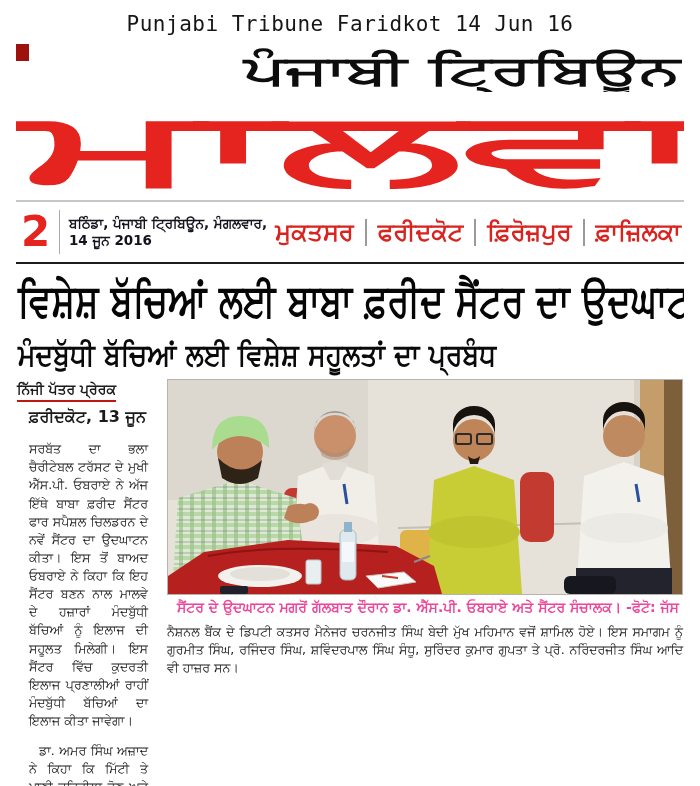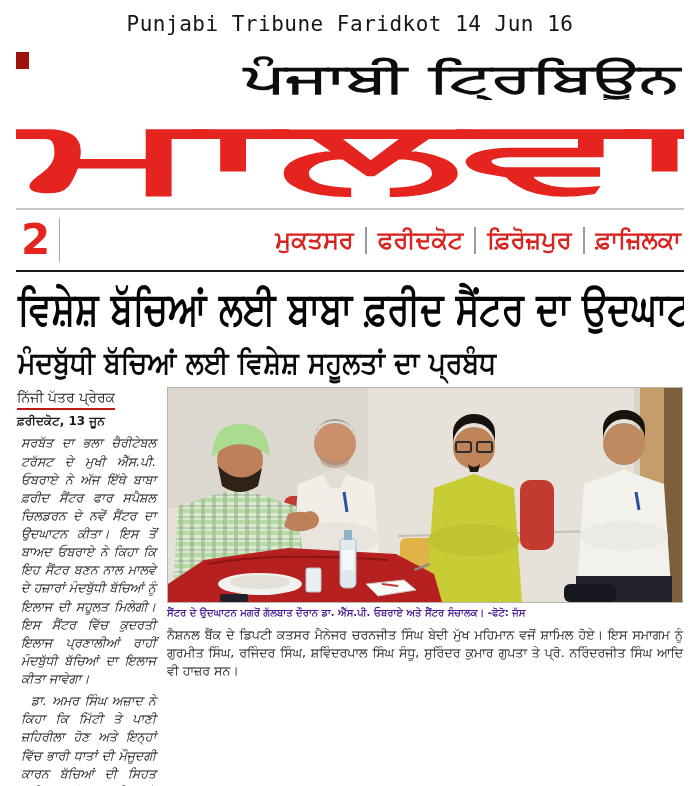--- a/index.html
+++ b/index.html
@@ -6,48 +6,48 @@
   .page {
     position:relative; width:668px; height:786px; margin:0 auto;
     background:#ffffff; overflow:hidden; color:#111;
     font-family:"DejaVu Sans", sans-serif;
   }
   .annot {
     padding-top:12px; text-align:center;
     font-family:"DejaVu Sans Mono","Liberation Mono",monospace;
     font-size:21px; color:#161616; letter-spacing:0.5px;
   }
-  .masthead { position:relative; margin-top:14px; height:156px; }
+  .masthead { position:relative; margin-top:6px; height:156px; }
   .corner-square { position:absolute; left:0; top:2px; width:13px; height:17px; background:#9e120e; }
   .logo-top { display:block; margin-left:auto; margin-right:2px; }
   .logo-main { display:block; margin:0 auto; }
   .rule-gray { border:none; border-top:2px solid #c7c7c7; margin:2px 0 0 0; }
   .rule-dark { border:none; border-top:2px solid #1c1c1c; margin:0; }
 
   .strip { display:flex; justify-content:space-between; align-items:center; height:60px; padding:0 3px 0 5px; }
   .strip-left { display:flex; align-items:center; gap:9px; }
   .pagenum { color:#e5231f; font-size:42px; font-weight:bold; line-height:1; }
   .vrule { width:1px; height:44px; background:#a9a9a9; }
   .dateline { font-size:13.5px; font-weight:bold; color:#14141f; }
   .regions { display:flex; align-items:center; gap:11px;justify-content:center; }
   .region { color:#d8231f; font-weight:bold; font-size:24px; line-height:1; }
   .region-sep { width:2px; height:27px; background:#9a9a9a; }
 
   .headline-svg, .subheadline-svg { display:block; }
 
   .content { display:flex; gap:7px; margin-top:3px; padding:0 1px; }
   .col-left { width:177px; font-size:12.6px; line-height:1.44; text-align:justify; color:#1b1b1b; }
-  .byline { font-weight:normal; font-size:14px; display:inline-block; border-bottom:2.5px solid #c01713; padding-bottom:1px; }
-  .dateline2 { font-weight:bold; font-size:12px; margin:3px 0 1px 0; }
-  .col-left p { margin:4px;font-style:italic; }
+  .byline { font-weight:bold; font-size:14px; display:inline-block; border-bottom:2.5px solid #c01713; padding-bottom:1px; }
+  .dateline2 { font-weight:bold; font-size:16px; margin:3px 0 1px 12px; }
+  .col-left p { margin:12px; }
   .col-left p + p { text-indent:10px; }
 
   .right-area { width:516px; }
   .photo-frame { border:1px solid #b9b4ab; line-height:0; }
-  .caption { font-size:10px; font-weight:bold; color:#4c1d95; margin:4px 0 7px 0; }
+  .caption { font-size:14px; font-weight:bold; color:#ec4899; margin:4px 0 7px 10px; }
   .cols3 { display:flex; gap:10px; font-size:12.6px; line-height:1.44; text-align:justify; color:#1b1b1b; }
   .cols3 > div { flex:1; }
   .cols3 p { margin:0; }
 </style>
 </head>
 <body>
 
 <div class="page">
 
   <div class="annot">Punjabi Tribune Faridkot 14 Jun 16</div>
@@ -61,20 +61,21 @@
       <text x="6" y="90" textLength="688" lengthAdjust="spacingAndGlyphs" font-size="100" font-weight="bold" fill="#e5231f">ਮਾਲਵਾ</text>
     </svg>
   </div>
 
   <hr class="rule-gray">
 
   <div class="strip">
     <div class="strip-left">
       <span class="pagenum">2</span>
       <span class="vrule"></span>
+      <span class="dateline">ਬਠਿੰਡਾ, ਪੰਜਾਬੀ ਟ੍ਰਿਬਿਊਨ, ਮੰਗਲਵਾਰ, 14 ਜੂਨ 2016</span>
     </div>
     <div class="regions">
       <span class="region">ਮੁਕਤਸਰ</span>
       <span class="region-sep"></span>
       <span class="region">ਫਰੀਦਕੋਟ</span>
       <span class="region-sep"></span>
       <span class="region">ਫ਼ਿਰੋਜ਼ਪੁਰ</span>
       <span class="region-sep"></span>
       <span class="region">ਫ਼ਾਜ਼ਿਲਕਾ</span>
     </div>

